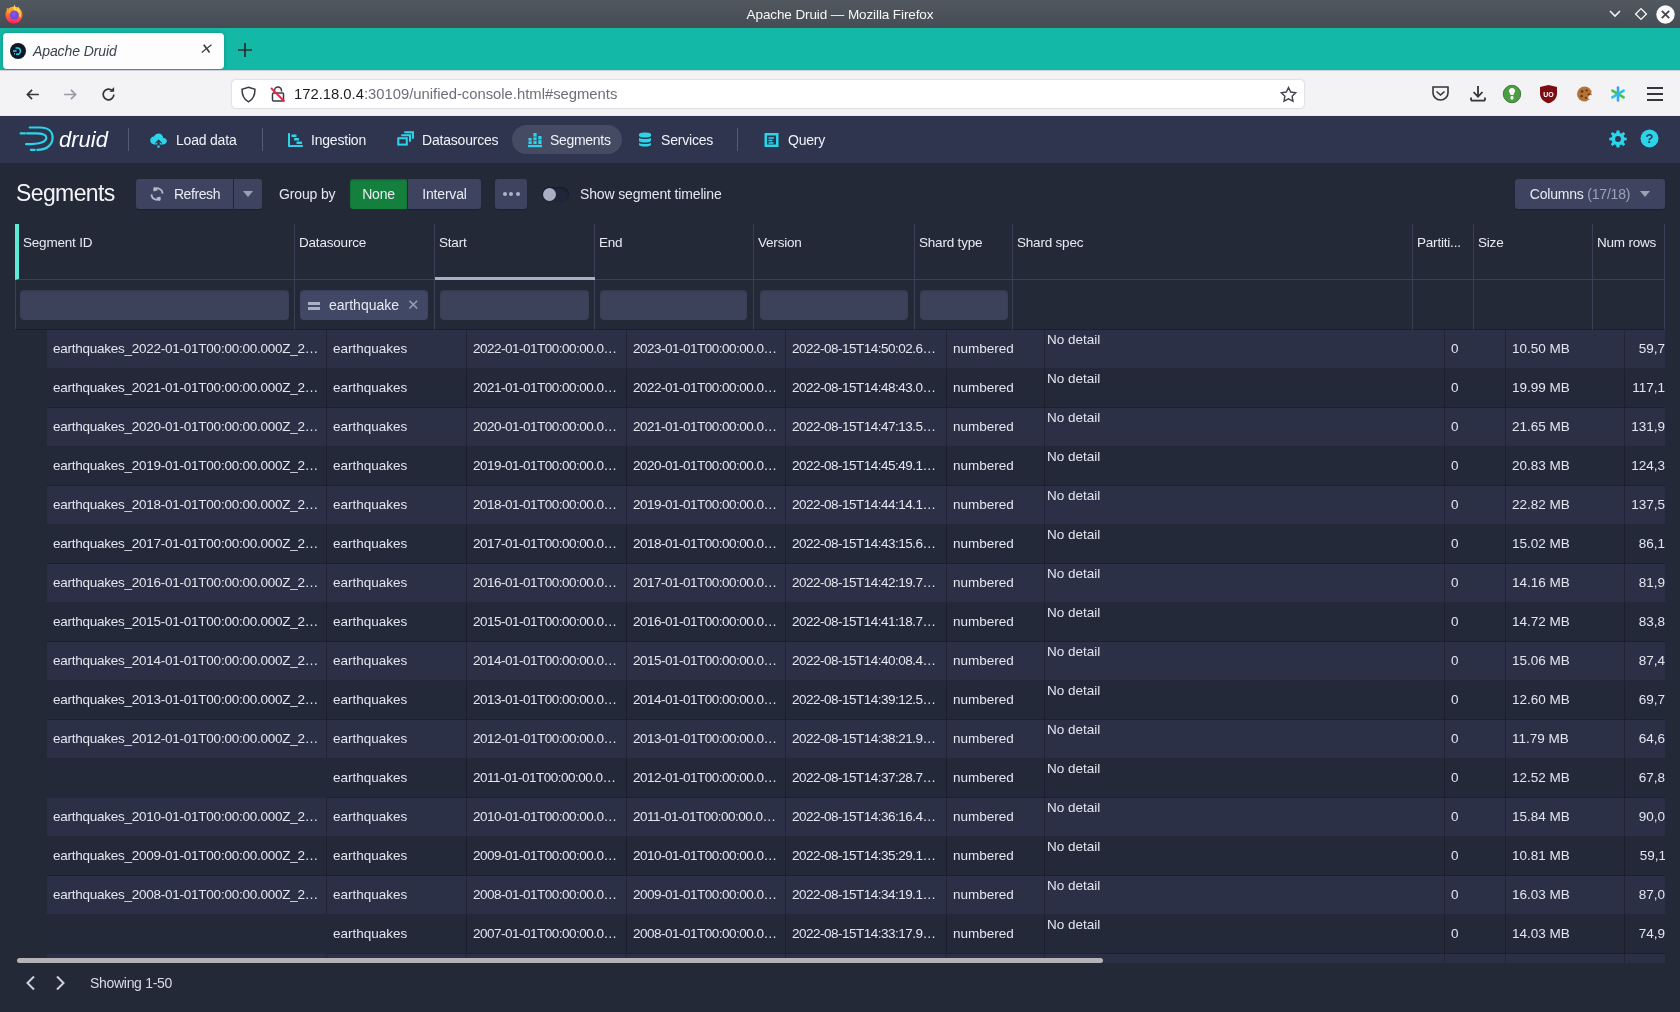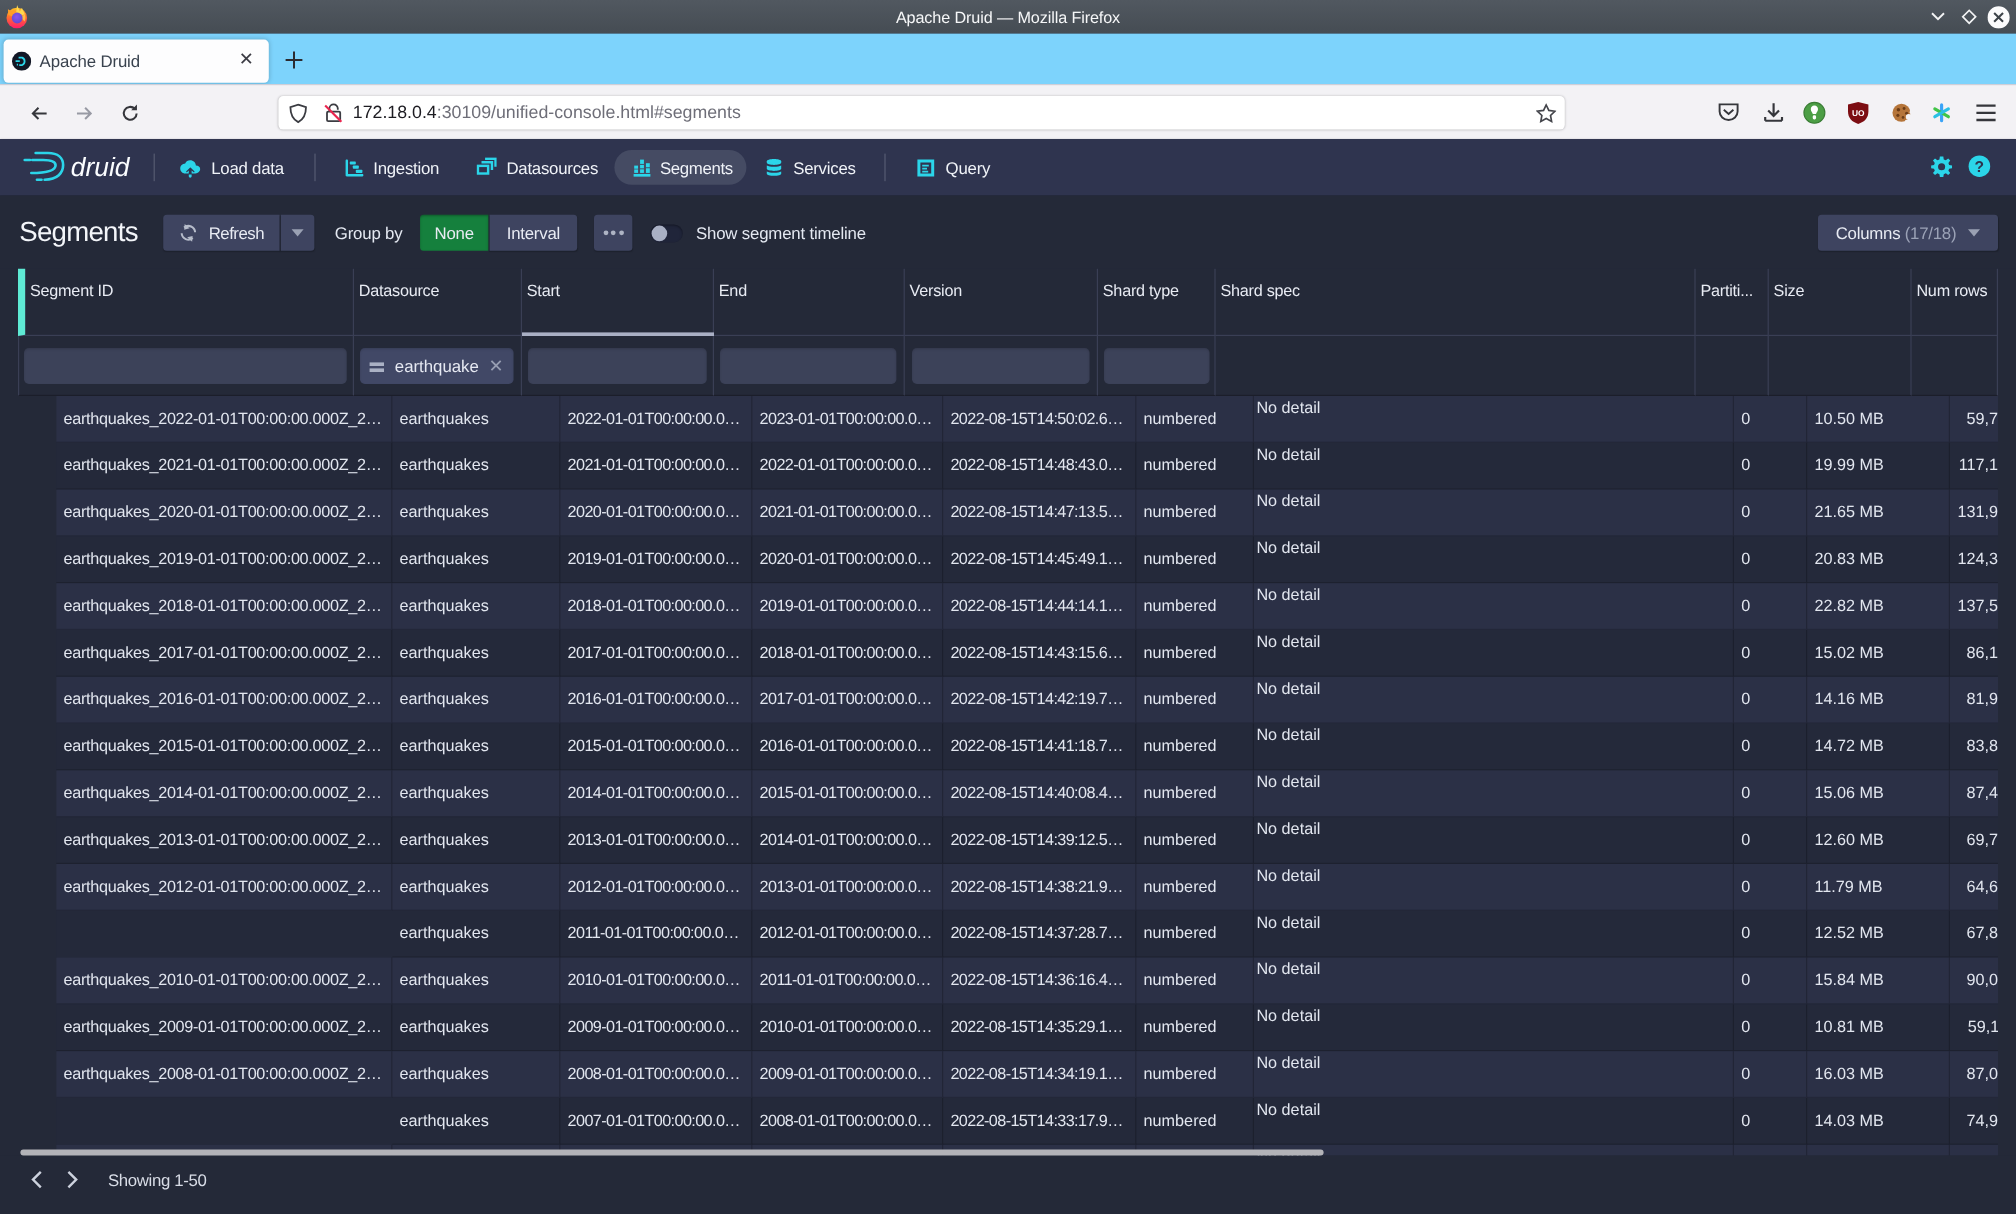--- a/index.html
+++ b/index.html
@@ -3,21 +3,21 @@
 <meta charset="utf-8">
 <style>
 * { margin:0; padding:0; box-sizing:border-box; }
 html,body { width:1680px; height:1012px; overflow:hidden; }
 body { font-family:"Liberation Sans", sans-serif; background:#242938; position:relative; }
 .abs { position:absolute; }
 
 
 #titlebar { position:absolute; left:0; top:0; width:1680px; height:28px; background:linear-gradient(#515860,#454c53); }
 #titlebar .title { position:absolute; left:0; right:0; top:7px; text-align:center; font-size:13.5px; letter-spacing:-0.1px; color:#f6f7f8; }
-#tabbar { position:absolute; left:0; top:28px; width:1680px; height:42px; background:#7dd3fc; }
+#tabbar { position:absolute; left:0; top:28px; width:1680px; height:42px; background:#14b8a6;font-style:italic; }
 #tab { position:absolute; left:3px; top:5px; width:221px; height:36px; background:#fdfdfe; border-radius:4px; box-shadow:0 0 4px rgba(0,0,0,.22); }
 #tab .tabtitle { position:absolute; left:30px; top:10px; font-size:14px; letter-spacing:-0.1px; color:#39424e; }
 #tab .tabclose { position:absolute; left:196px; top:7px; font-size:15px; color:#3c3c44; }
 #newtab { position:absolute; left:236px; top:13px; width:18px; height:18px; }
 #toolbar { position:absolute; left:0; top:70px; width:1680px; height:46px; background:#f3f2f5; border-top:1px solid #cfcfd8; }
 #urlbar { position:absolute; left:232px; top:9px; width:1072px; height:28px; background:#ffffff; border-radius:4px; box-shadow:0 0 2px rgba(0,0,0,.25); }
 #urltext { position:absolute; left:62px; top:6px; font-size:14.8px; letter-spacing:0px; color:#1d1c22; white-space:nowrap; }
 #urltext .gray { color:#6e6e78; }
 
 
@@ -32,21 +32,21 @@
 #viewbar { position:absolute; left:0; top:163px; width:1680px; height:61px; background:#242938; }
 h1 { position:absolute; left:16px; top:17px; font-size:23px; font-weight:400; color:#f3f5f9; letter-spacing:-0.6px; }
 .btn { position:absolute; top:16px; height:30px; background:#3e4460; border-radius:3px; color:#e8ebf3; font-size:14px; letter-spacing:-0.2px; display:flex; align-items:center; justify-content:center; box-shadow:0 1px 1px rgba(0,0,0,.2); }
 .btn.dark { background:#15803d; box-shadow:inset 0 1px 2px rgba(0,0,0,.3); }
 .lbl { position:absolute; top:23px; font-size:14px; letter-spacing:-0.15px; color:#e4e8f1; }
 
 
 #tablewrap { position:absolute; left:15px; top:224px; width:1650px; height:739px; }
 .hrow { position:absolute; left:0; top:0; width:1650px; height:56px; }
 .hcell { position:absolute; top:0; height:56px; white-space:nowrap; overflow:hidden; border-right:1px solid #3a3f55; border-bottom:1px solid #3a3f55; padding:11px 4px 0 4px; font-size:13.5px; letter-spacing:-0.2px; color:#e8ebf3; }
-.hcell.first { border-left:6px solid #5eead4; }
+.hcell.first { border-left:4px solid #5eead4; }
 .frow { position:absolute; left:0; top:56px; width:1650px; height:50px; }
 .fcell { position:absolute; top:0; height:50px; border-right:1px solid #3a3f55; border-bottom:1px solid rgba(0,0,0,.25); }
 .fcell.first { border-left:1px solid #3a3f55; }
 .finput { position:absolute; left:5px; top:10px; height:30px; background:#3c4259; border-radius:4px; box-shadow:inset 0 1px 2px rgba(0,0,0,.15); }
 #rows { position:absolute; left:0; top:106px; width:1650px; height:633px; overflow:hidden; }
 .row { position:relative; width:1650px; height:39px;margin-left:32px; }
 .row.odd { background:#2b3046; }
 .row.even { background:#24293a; }
 .cell { position:absolute; top:0; height:39px; border-right:1px solid rgba(0,0,0,.22); border-bottom:1px solid rgba(0,0,0,.18); padding:11px 6px 0 6px; font-size:13.5px; color:#e2e6ef; white-space:nowrap; overflow:hidden; }
 .cell.ls1 { letter-spacing:-0.25px; }

